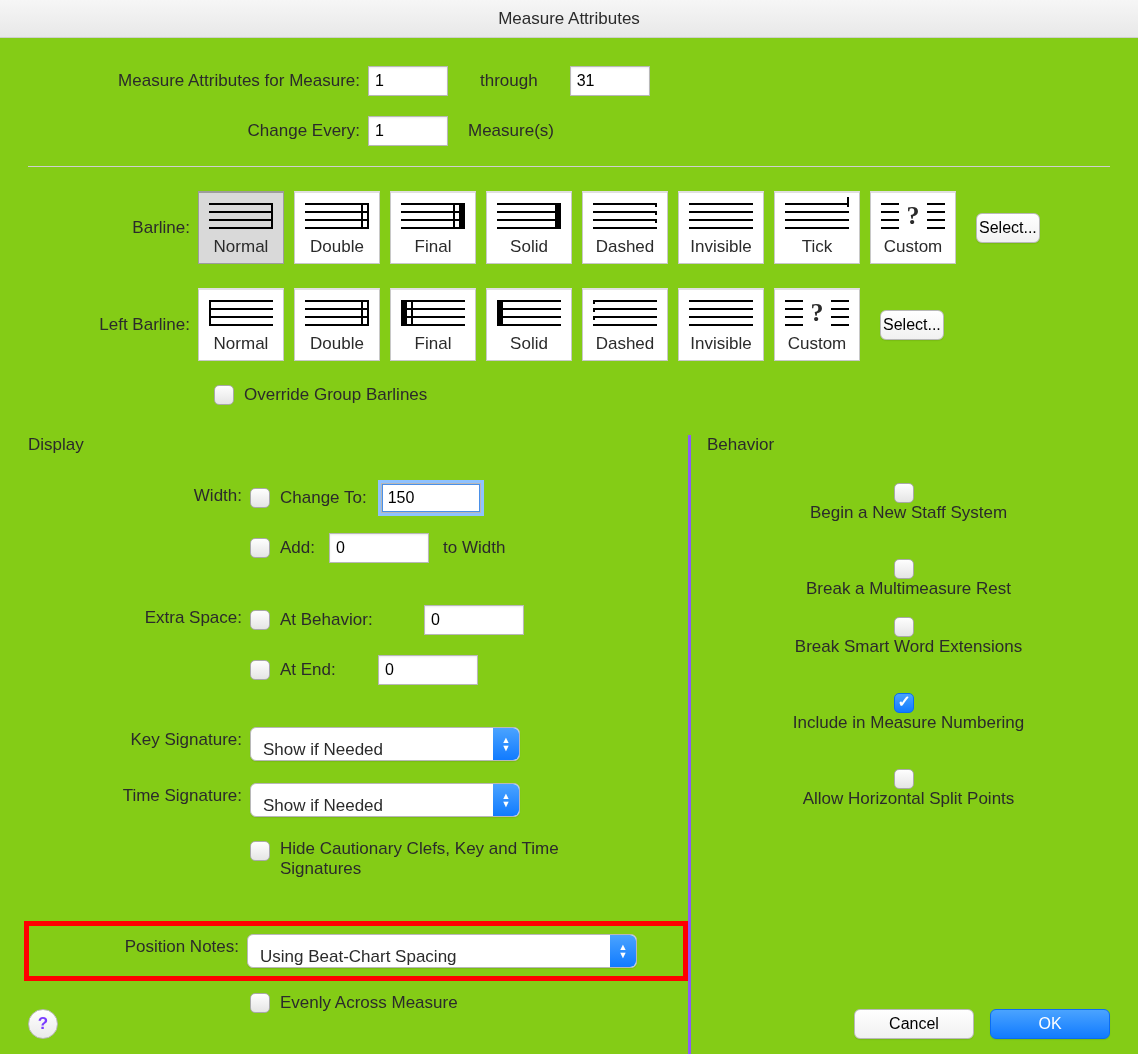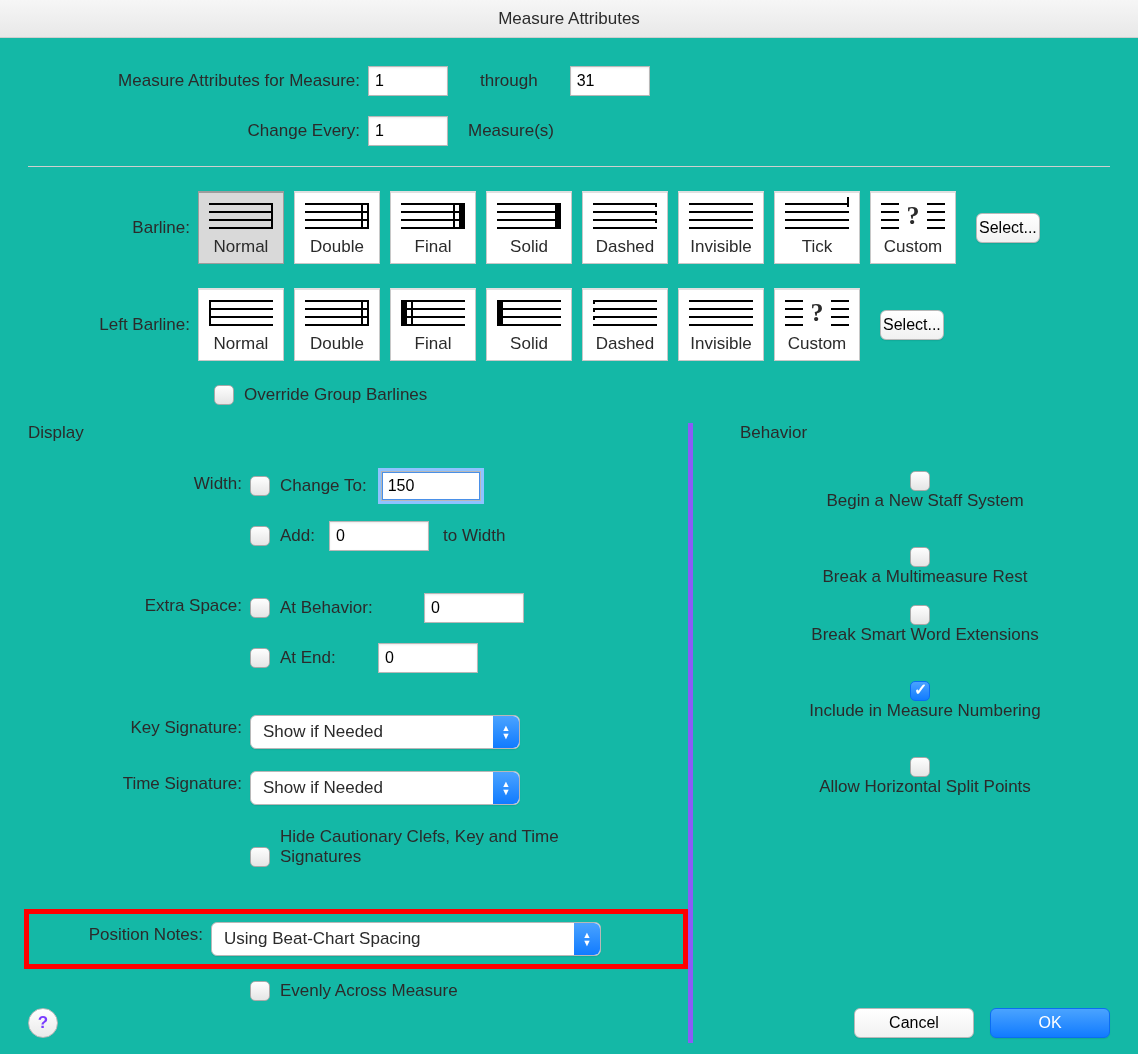--- a/index.html
+++ b/index.html
@@ -6,21 +6,21 @@
   body {
     margin: 0;
     font-family: -apple-system, "Helvetica Neue", Arial, sans-serif;
     font-size: 17px;
     color: #2b2b2b;
     background: #ececec;
   }
   .window {
     width: 1138px;
     min-height: 1054px;
-    background: #14b8a6;
+    background: #84cc16;
     position: relative;
   }
   .titlebar {
     height: 38px;
     border-bottom: 1px solid #cfcfcf;
     background: linear-gradient(#f6f6f6,#e8e8e8);
     display: flex;
     align-items: center;
     justify-content: center;
     font-size: 17px;
@@ -98,21 +98,21 @@
     cursor: pointer;
     box-shadow: 0 1px 1px rgba(0,0,0,.08);
   }
   .mac-btn.primary {
     background: linear-gradient(#4aa3ff,#117bff);
     border-color: #0b6df2;
     color: #fff;
   }
 
   
-  .override-row { margin-left: 186px; margin-bottom: 18px; }
+  .override-row { margin-left: 186px; margin-bottom: 30px; }
 
   
   .chk {
     width: 20px; height: 20px;
     border-radius: 5px;
     border: 1px solid #a9a9a9;
     background: linear-gradient(#fefefe,#e5e5e5);
     margin-right: 10px;
     flex: none;
     cursor: pointer;
@@ -129,35 +129,35 @@
     left: 3px; top: -2px;
     font-size: 16px;
     font-weight: bold;
   }
 
   
   .columns { display: flex; }
   .col-left { width: 660px; position: relative; }
   .col-right {
     flex: 1;
-    border-left: 5px solid #8b5cf6;
-    padding-left: 47px;
+    border-left: 3px solid #8b5cf6;
+    padding-left: 16px;
   }
   .section-title { margin-bottom: 28px; }
 
   .disp-row { display: flex; align-items: flex-start; margin-bottom: 22px; }
   .disp-row .lbl-right { width: 222px; padding-top: 3px; }
   .disp-row .ctrls { flex: 1; }
   .ctrl-line { display: flex; align-items: center; margin-bottom: 20px; }
   .ctrl-line label { margin-right: 14px; }
 
   
   .mac-select {
     display: flex;
-    align-items: center;
+    align-items: flex-end;
     background: #fff;
     border: 1px solid #b8b8b8;
     border-radius: 6px;
     height: 34px;
     padding-left: 12px;
     cursor: pointer;
     position: relative;
     box-shadow: 0 1px 1px rgba(0,0,0,.08);
   }
   .mac-select .arrows {
@@ -423,30 +423,30 @@
             <div class="mac-select" style="width:270px">
               <span>Show if Needed</span>
               <span class="arrows">▲<br>▼</span>
             </div>
           </div>
         </div>
 
         <div class="disp-row">
           <div class="lbl-right"></div>
           <div class="ctrls">
-            <div class="ctrl-line" style="align-items:flex-end">
+            <div class="ctrl-line" style="align-items:flex-start">
               <div class="chk" style="margin-top:2px"></div>
               <div style="width:330px">Hide Cautionary Clefs, Key and Time Signatures</div>
             </div>
           </div>
         </div>
 
         <div class="highlight-box">
           <div class="disp-row" style="margin-bottom:0">
-            <div class="lbl-right" style="width:182px">Position Notes:</div>
+            <div class="lbl-right" style="width:218px">Position Notes:</div>
             <div class="ctrls">
               <div class="mac-select" style="width:390px">
                 <span>Using Beat-Chart Spacing</span>
                 <span class="arrows">▲<br>▼</span>
               </div>
             </div>
           </div>
         </div>
 
         <div class="disp-row" style="margin-top:6px">

